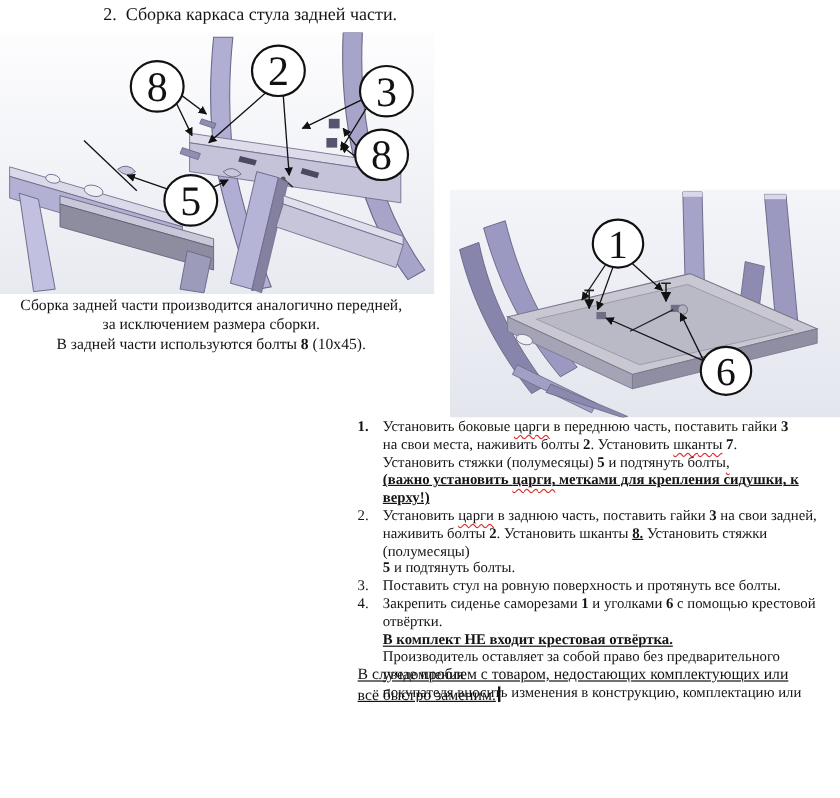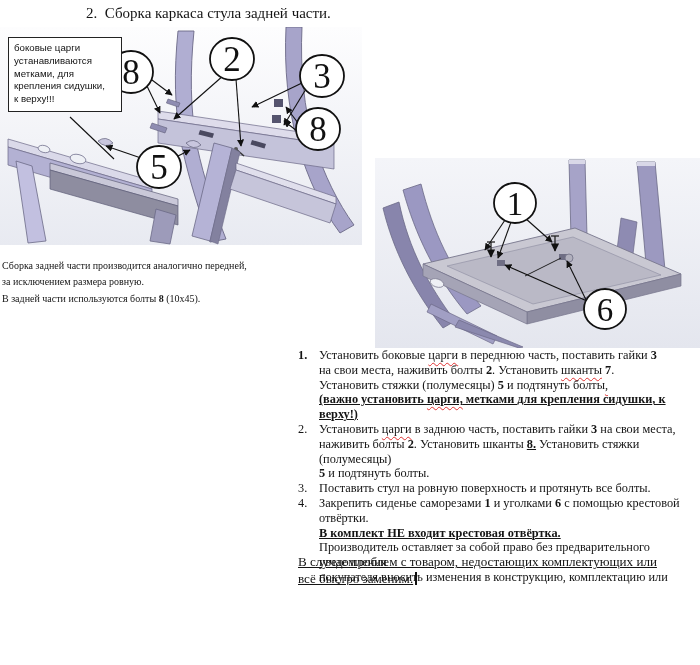--- a/index.html
+++ b/index.html
@@ -9,21 +9,21 @@
   .t1{left:86px;top:5px;font-size:15px;}
   .t3{left:407px;top:137px;font-size:14.4px;margin-top:23px;}
 
   .diagram1{position:absolute;left:0;top:27px;width:362px;height:218px;}
   .diagram2{position:absolute;left:375px;top:158px;width:325px;height:190px;}
   .diagram1 svg,.diagram2 svg{display:block;}
 
   .notebox{position:absolute;left:8px;top:10px;width:102px;background:#fff;border:1.3px solid #222;
            padding:4px 5px 5px 5px;font-family:"Liberation Sans",sans-serif;font-size:9.7px;line-height:12.8px;color:#111;}
 
-  .backnote{position:absolute;left:2px;top:246px;width:348px;text-align:left;font-size:10px;line-height:16.4px;margin-top:12px;}
+  .backnote{position:absolute;left:2px;top:246px;width:348px;text-align:center;font-size:13px;line-height:16.4px;}
 
   .instructions{position:absolute;left:298px;top:348px;width:402px;font-size:12.3px;line-height:14.8px;}
   .li{position:relative;padding-left:21px;}
   .num{position:absolute;left:0;top:0;}
   .b{font-weight:bold;}
   .bu{font-weight:bold;text-decoration:underline;text-decoration-thickness:1.2px;}
   .wv{text-decoration-line:underline;text-decoration-style:wavy;text-decoration-color:#e03131;
       text-decoration-thickness:1px;text-underline-offset:2.5px;}
   .bu .wv{font-weight:bold;}
 
@@ -124,32 +124,25 @@
       <g>
         <ellipse cx="318" cy="102" rx="22" ry="21" fill="#fff" stroke="#111" stroke-width="1.8"></ellipse>
         <text x="318" y="114" text-anchor="middle" font-family="Liberation Serif, serif" font-size="35" fill="#111">8</text>
       </g>
       <g>
         <ellipse cx="159" cy="140" rx="22" ry="21" fill="#fff" stroke="#111" stroke-width="1.8"></ellipse>
         <text x="159" y="152" text-anchor="middle" font-family="Liberation Serif, serif" font-size="35" fill="#111">5</text>
       </g>
     </svg>
 
-    <div class="notebox">
-      <div>боковые царги</div>
-      <div>устанавливаются</div>
-      <div>метками, для</div>
-      <div>крепления сидушки,</div>
-      <div>к верху!!!</div>
-    </div>
   </div>
 
   <div class="backnote">
     <div>Сборка задней части производится аналогично передней,</div>
-    <div>за исключением размера ровную.</div>
+    <div>за исключением размера сборки.</div>
     <div><span>В задней части используются болты </span><b>8</b><span> (10x45).</span></div>
   </div>
 
   <div class="t t3">3.&nbsp; Крепление сидушки.</div>
 
   <div class="diagram2">
     <svg width="325" height="190" viewBox="0 0 325 190">
       <defs>
         <linearGradient id="bg2" x1="0" y1="0" x2="0" y2="1">
           <stop offset="0" stop-color="#f4f5f9"></stop>
@@ -201,21 +194,21 @@
     </svg>
   </div>
 
   <div class="instructions">
     <div class="li">
       <span class="num b">1.</span>
       <div class="bd"><span>Установить боковые </span><span class="wv">царги</span><span> в переднюю часть, поставить гайки </span><b>3</b><br><span>на свои места, наживить болты </span><b>2</b><span>. Установить </span><span class="wv">шканты</span><span> </span><b>7</b><span>.</span><br><span>Установить стяжки (полумесяцы) </span><b>5</b><span> и подтянуть болты</span><span class="wv">,</span><br><span class="bu"><span>(важно установить </span><span class="wv">царги,</span><span> метками для крепления сидушки, к верху!)</span></span></div>
     </div>
     <div class="li">
       <span class="num">2.</span>
-      <div class="bd"><span>Установить </span><span class="wv">царги</span><span> в заднюю часть, поставить гайки </span><b>3</b><span> на свои места,</span><br><span>наживить болты </span><b>2</b><span>. Установить шканты </span><span class="bu">8.</span><span> Установить стяжки (полумесяцы)</span><br><b>5</b><span> и подтянуть болты.</span></div>
+      <div class="bd"><span>Установить </span><span class="wv">царги</span><span> в заднюю часть, поставить гайки </span><b>3</b><span> на свои задней,</span><br><span>наживить болты </span><b>2</b><span>. Установить шканты </span><span class="bu">8.</span><span> Установить стяжки (полумесяцы)</span><br><b>5</b><span> и подтянуть болты.</span></div>
     </div>
     <div class="li">
       <span class="num">3.</span>
       <div class="bd"><span>Поставить стул на ровную поверхность и протянуть все болты.</span></div>
     </div>
     <div class="li">
       <span class="num">4.</span>
       <div class="bd"><span> Закрепить сиденье саморезами </span><b>1</b><span> и уголками </span><b>6</b><span> с помощью крестовой</span><br><span>отвёртки.</span><br><span class="bu">В комплект НЕ входит крестовая отвёртка.</span><br><span>Производитель оставляет за собой право без предварительного уведомления</span><br><span>покупателя вносить изменения в конструкцию, комплектацию или</span><br><span>технологию изготовления изделия с целью улучшения его свойств.</span></div>
     </div>
   </div>

